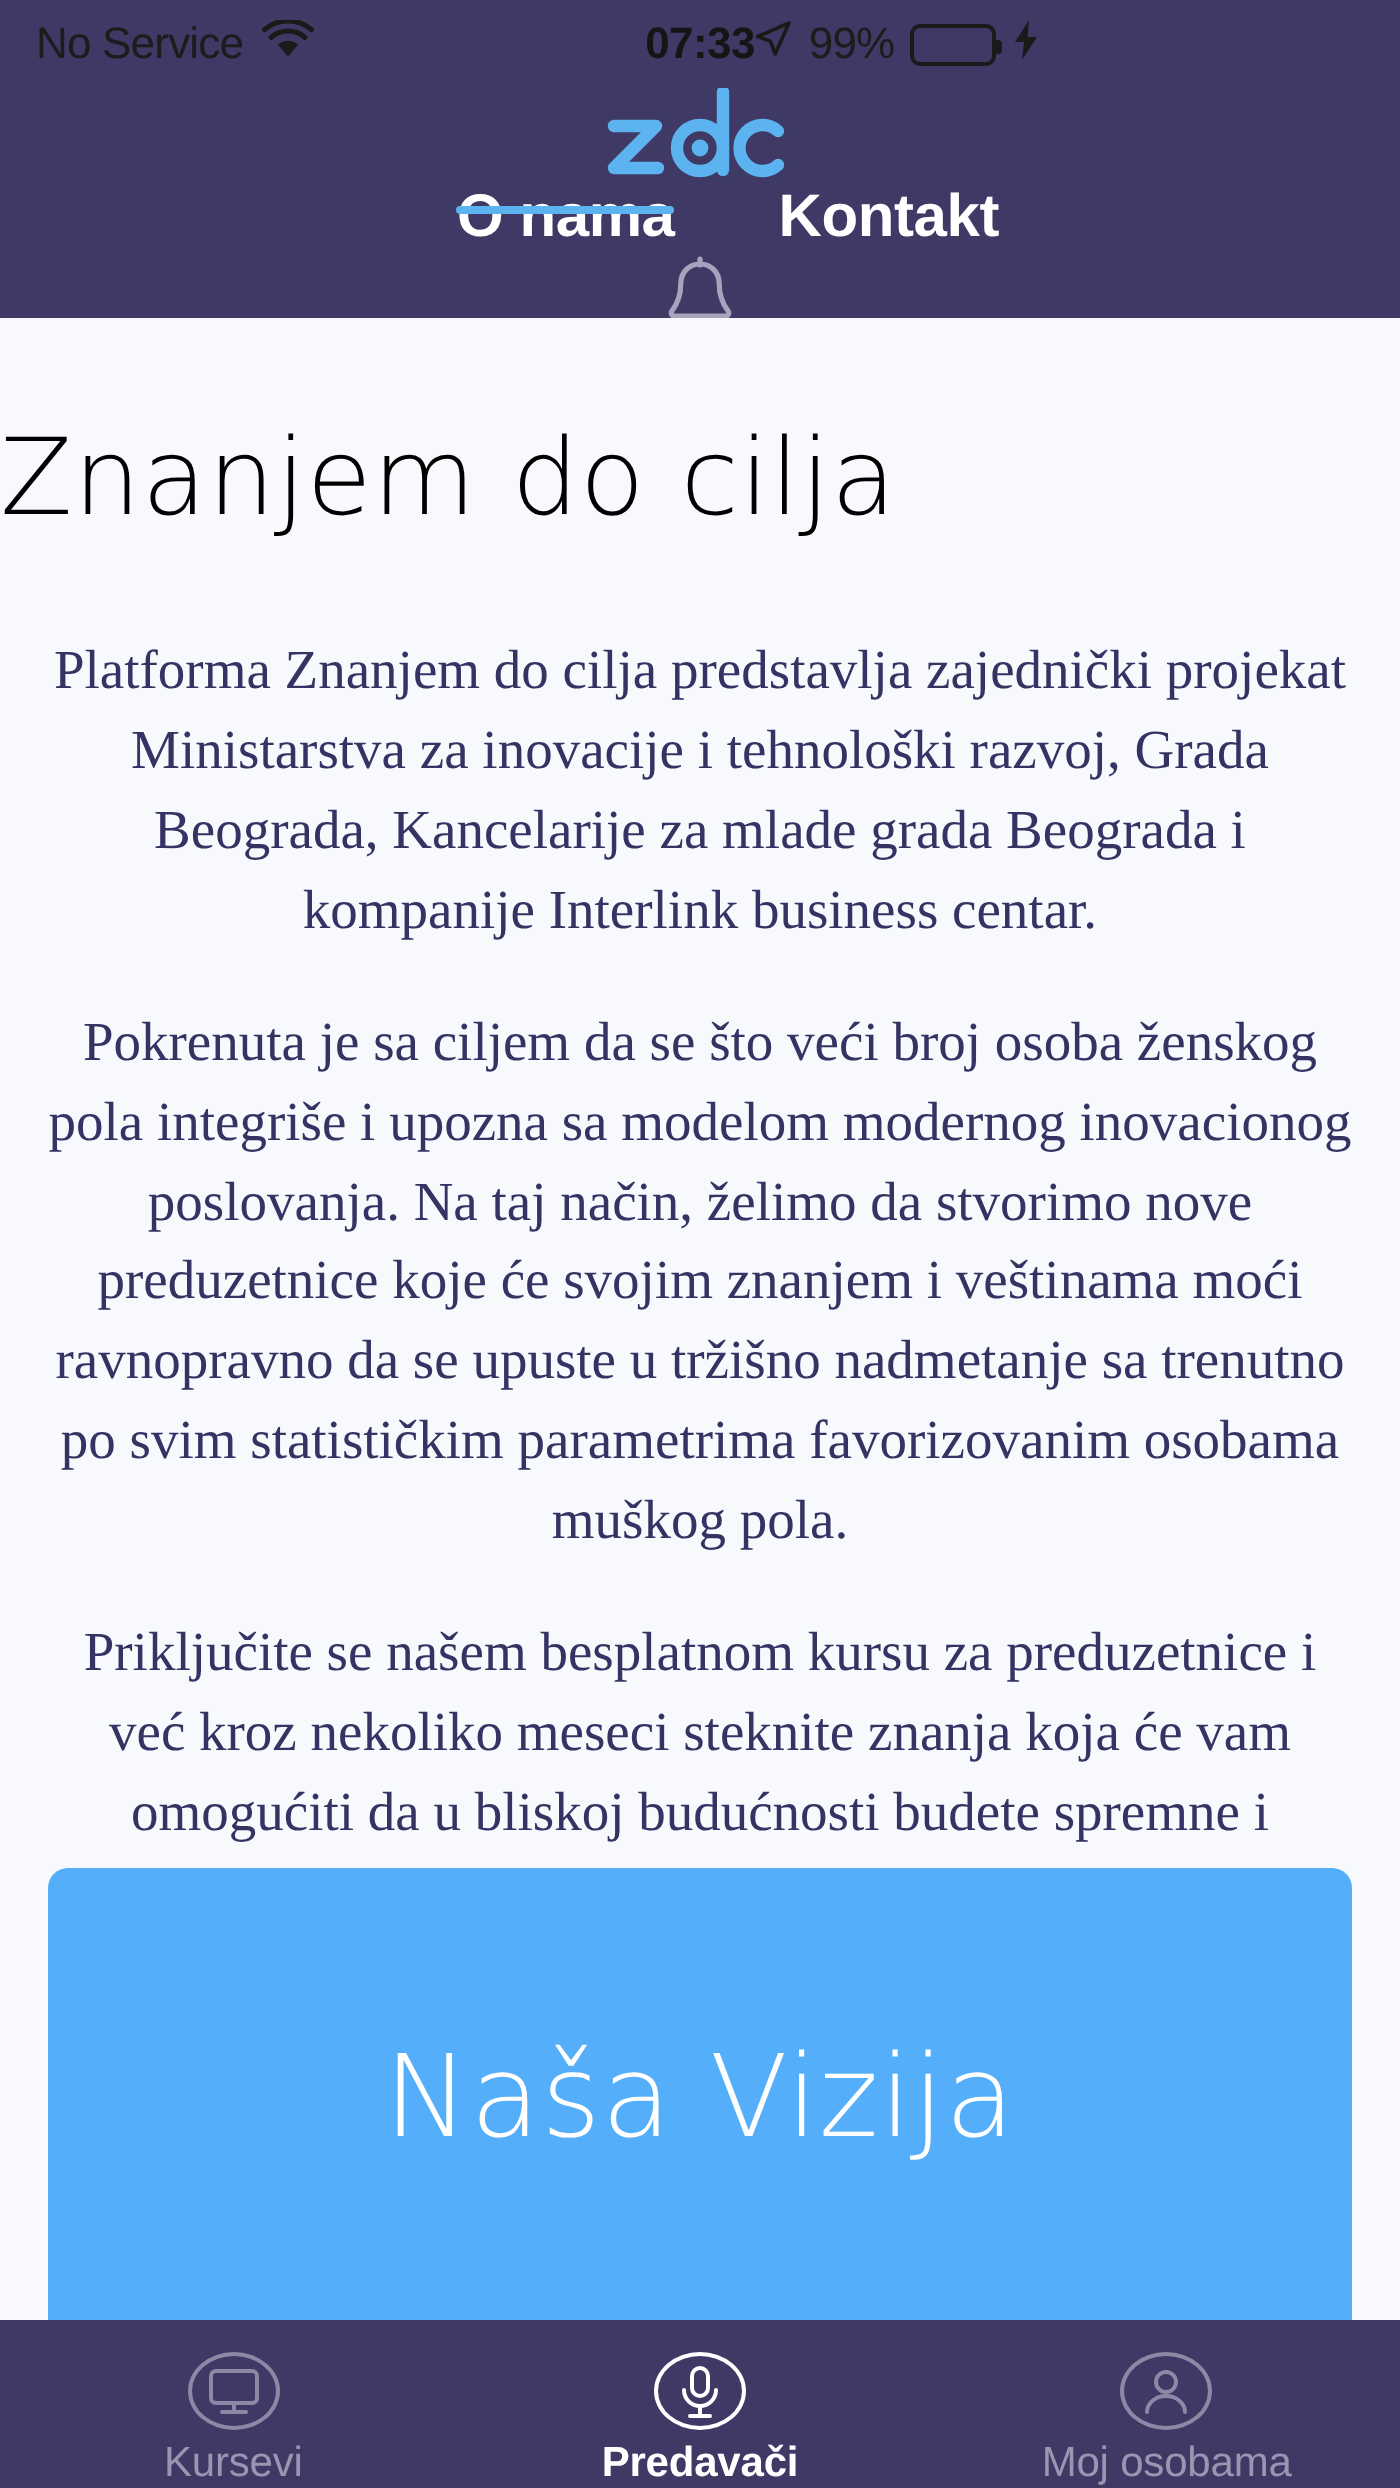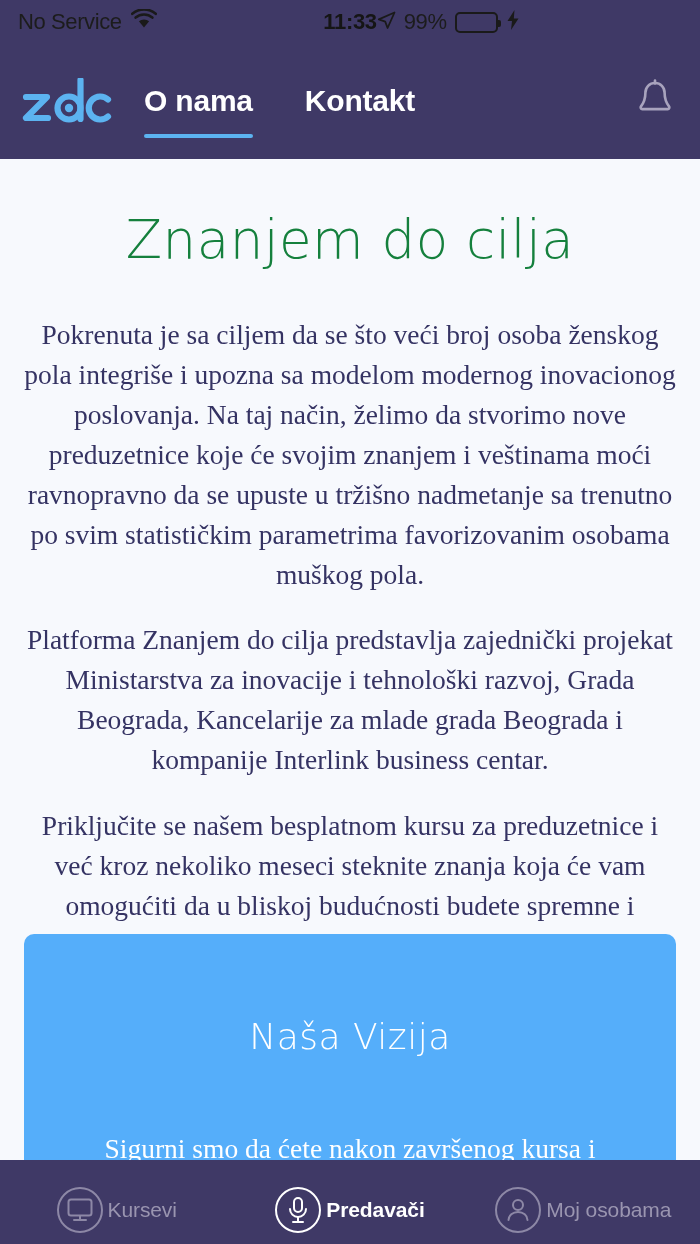--- a/index.html
+++ b/index.html
@@ -19,21 +19,21 @@
 
   
   .statusbar {
     position:absolute; top:0; left:0; right:0;
     height:44px;
     background:#3f3966;
     display:flex; align-items:center;
     color:#1b1b1b;
     padding:0 18px;
   }
-  .sb-left { display:flex; gap:9px; flex:1; }
+  .sb-left { display:flex; align-items:center; gap:9px; flex:1; }
   .sb-center { flex:0 0 auto; display:flex; justify-content:center; }
   .sb-right { display:flex; align-items:center; gap:8px; flex:1; }
   .sb-text {
     font-size:22px;
     font-weight:400;
     letter-spacing:-0.4px;
     color:#1c1c1c;
     font-family:"Liberation Sans", sans-serif;
   }
   .sb-time {
@@ -61,20 +61,21 @@
   }
   .bolt { display:block; margin-left:1px; }
 
   
   .header {
     position:absolute; top:44px; left:0; right:0;
     height:115px;
     background:#3f3966;
     display:flex; align-items:center;
     padding:0 22px;
+    flex-direction:column;
   }
   .logo {
     width:94px;
     flex:0 0 auto;
     display:flex; align-items:center;
   }
   .logo svg { display:block; }
   .nav-tabs {
     flex:1;
     display:flex; align-items:center;
@@ -111,25 +112,25 @@
 
   
   .content {
     position:absolute;
     top:159px; left:0; right:0; bottom:84px;
     background:#f7f9fd;
     overflow:hidden;
   }
 
   .page-title {
-    text-align:center;
+    text-align:left;
     font-family:"DejaVu Sans", sans-serif;
     font-weight:300;
     font-size:53px;
-    color:#15803d;
+    color:#000000;
     letter-spacing:0.5px;
     margin-top:52px;
     line-height:1.1;
   }
 
   .body-copy {
     padding:0 22px;
     margin-top:46px;
   }
   .body-copy p {
@@ -149,21 +150,21 @@
     height:300px;
     background:#55aefa;
     border-radius:10px 10px 0 0;
     overflow:hidden;
     padding:0 26px;
   }
   .vision-title {
     text-align:center;
     font-family:"DejaVu Sans", sans-serif;
     font-weight:300;
-    font-size:36px;
+    font-size:57px;
     color:#ffffff;
     letter-spacing:0.5px;
     margin-top:82px;
   }
   .vision-text {
     font-family:"Liberation Serif", serif;
     font-size:27.5px;
     line-height:1.45;
     color:#ffffff;
     text-align:center;
@@ -175,21 +176,21 @@
     position:absolute;
     left:0; right:0; bottom:0;
     height:84px;
     background:#3f3966;
     display:flex;
     align-items:center;
   }
   .tabitem {
     flex:1;
     display:flex;
-    flex-direction:row;
+    flex-direction:column;
     align-items:center;
     justify-content:center;
     gap:5px;
     cursor:pointer;
     height:100%;
     padding-top:16px;
   }
   .tabitem .ring {
     width:46px; height:46px;
     border-radius:50%;
@@ -215,21 +216,21 @@
       <span class="sb-text">No Service</span>
       <span class="wifi-icon">
         <svg width="26" height="20" viewBox="0 0 26 20">
           <path d="M13 18.4 L7.9 12.3 a7.8 7.8 0 0 1 10.2 0 Z" fill="#1a1a1a"></path>
           <path d="M4.6 8.6 a12.9 12.9 0 0 1 16.8 0" stroke="#1a1a1a" stroke-width="2.6" fill="none" stroke-linecap="round"></path>
           <path d="M1.3 4.8 a17.9 17.9 0 0 1 23.4 0" stroke="#1a1a1a" stroke-width="2.6" fill="none" stroke-linecap="round"></path>
         </svg>
       </span>
     </div>
     <div class="sb-center">
-      <span class="sb-time">11:33</span>
+      <span class="sb-time">07:33</span>
     </div>
     <div class="sb-right">
       <span class="loc-icon">
         <svg width="19" height="19" viewBox="0 0 19 19">
           <path d="M17.5 1.5 L1.8 8.3 L8.2 10.6 L10.6 17 Z" fill="none" stroke="#1a1a1a" stroke-width="1.8" stroke-linejoin="round"></path>
         </svg>
       </span>
       <span class="sb-text">99%</span>
       <span class="battery">
         <span class="battery-fill"></span>
@@ -272,22 +273,22 @@
         </svg>
       </span>
     </div>
   </div>
 
   <div class="content">
 
     <h1 class="page-title">Znanjem do cilja</h1>
 
     <div class="body-copy">
+      <p>Platforma Znanjem do cilja predstavlja zajednički projekat Ministarstva za inovacije i tehnološki razvoj, Grada Beograda, Kancelarije za mlade grada Beograda i kompanije Interlink business centar.</p>
       <p>Pokrenuta je sa ciljem da se što veći broj osoba ženskog pola integriše i upozna sa modelom modernog inovacionog poslovanja. Na taj način, želimo da stvorimo nove preduzetnice koje će svojim znanjem i veštinama moći ravnopravno da se upuste u tržišno nadmetanje sa trenutno po svim statističkim parametrima favorizovanim osobama muškog pola.</p>
-      <p>Platforma Znanjem do cilja predstavlja zajednički projekat Ministarstva za inovacije i tehnološki razvoj, Grada Beograda, Kancelarije za mlade grada Beograda i kompanije Interlink business centar.</p>
       <p>Priključite se našem besplatnom kursu za preduzetnice i već kroz nekoliko meseci steknite znanja koja će vam omogućiti da u bliskoj budućnosti budete spremne i sposobne za vođenje uspešnog biznisa.</p>
     </div>
 
     <div class="vision-card">
       <div class="vision-title">Naša Vizija</div>
       <div class="vision-text">Sigurni smo da ćete nakon završenog kursa i</div>
     </div>
 
   </div>
 

